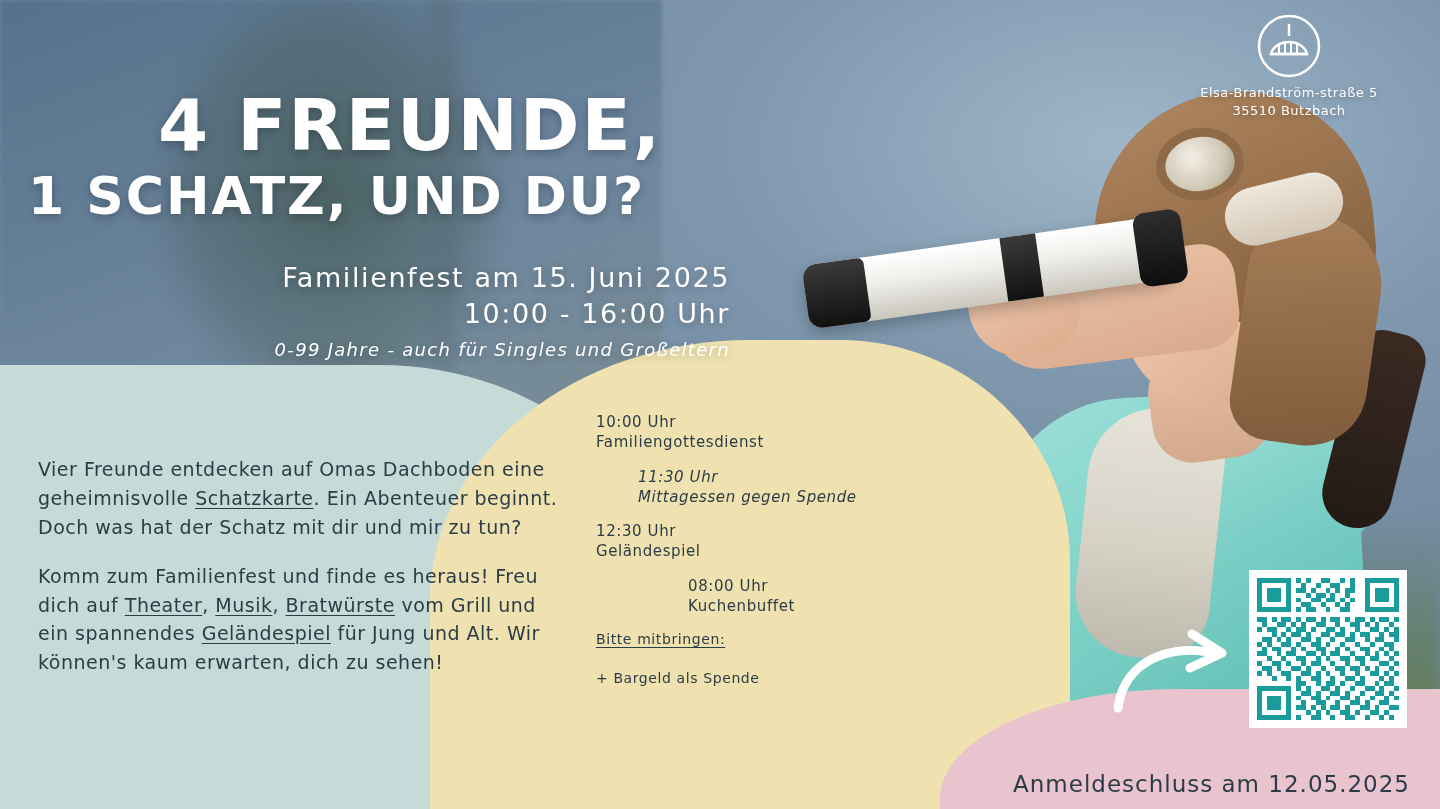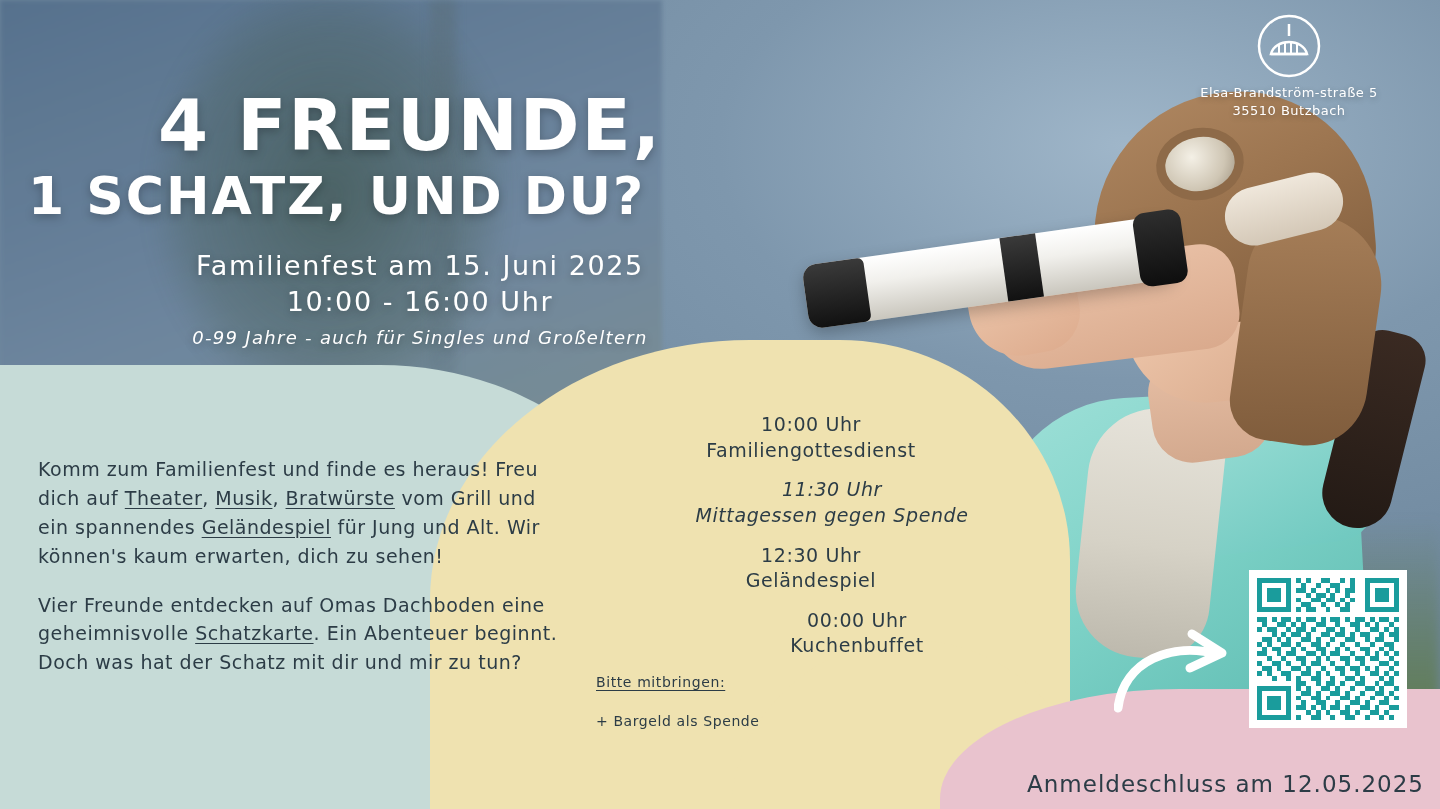--- a/index.html
+++ b/index.html
@@ -171,22 +171,22 @@
     color: #ffffff;
     font-family: "DejaVu Sans", sans-serif;
     font-weight: 700;
     letter-spacing: 2px;
     text-shadow: 0 3px 10px rgba(0,0,0,.25);
   }
   .headline .l1 { font-size: 72px; line-height: 1.05; padding-left: 130px; margin-top: 44px; }
   .headline .l2 { font-size: 52px; line-height: 1.25; padding-left: 0px; }
 
   .subinfo {
-    position: absolute; left: 110px; top: 248px; width: 620px;
-    color: #ffffff; text-align: center;
+    position: absolute; left: 110px; top: 260px; width: 620px;
+    color: #ffffff; text-align: right;
     text-shadow: 0 2px 8px rgba(0,0,0,.28);
   }
   .subinfo .s1 { font-size: 27px; letter-spacing: 1.6px; line-height: 1.35; }
   .subinfo .s2 { font-size: 27px; letter-spacing: 1.6px; line-height: 1.35; }
   .subinfo .s3 { font-size: 18px; letter-spacing: 1.3px; margin-top: 6px; font-style: italic; }
 
   
   .logo { position: absolute; right: 26px; top: 14px; width: 250px; text-align: center; color: #fff; }
   .logo .mark { width: 64px; height: 64px; margin: 0 auto 6px; }
   .logo .name { font-size: 19px; letter-spacing: .5px; text-shadow: 0 2px 6px rgba(0,0,0,.3); }
@@ -195,39 +195,39 @@
   
   .story {
     position: absolute; left: 38px; top: 455px; width: 520px;
     color: #2c3c46; font-size: 19px; line-height: 1.52; letter-spacing: .5px;
   }
   .story p { margin-bottom: 20px; }
   .story u { text-decoration: underline; text-underline-offset: 3px; }
 
   
   .programme { position: absolute; left: 596px; top: 412px; width: 430px; color: #2c3c46; }
-  .programme .item { font-size: 19px; line-height: 1.35; letter-spacing: .6px; margin-bottom: 14px; text-align: center; }
+  .programme .item { font-size: 15px; line-height: 1.35; letter-spacing: .6px; margin-bottom: 14px; }
   .programme .item .time { display: block; }
   .programme .item .what { display: block; }
   .programme .it0 { margin-left: 0px; }
   .programme .it1 { margin-left: 42px; font-style: italic; }
   .programme .it2 { }
   .programme .it3 { margin-left: 92px; }
   .programme .bring { margin-top: 10px; font-size: 14px; line-height: 1.38; letter-spacing: .6px; }
   .programme .bring .hd { text-decoration: underline; text-underline-offset: 3px; display: block; }
 
   
   .qr-box {
     position: absolute; right: 33px; top: 570px; width: 158px; height: 158px;
     background: #ffffff; padding: 8px;
   }
   .qr-box svg { display: block; width: 100%; height: 100%; }
   .arrow { position: absolute; right: 206px; top: 620px; width: 120px; height: 100px; }
   .deadline {
-    position: absolute; right: 16px; bottom: 12px; width: 470px; text-align: right;
+    position: absolute; right: 30px; bottom: 12px; width: 470px; text-align: right;
     color: #2c3c46; font-size: 23px; letter-spacing: 1px;
   }
 </style>
 </head>
 <body>
 
 <div id="poster">
 
   <div class="bg-sky"></div>
   <div class="bg-blur-left"></div>
@@ -285,42 +285,42 @@
   </div>
 
   <div class="subinfo">
     <div class="s1">Familienfest am 15. Juni 2025</div>
     <div class="s2">10:00 - 16:00 Uhr</div>
     <div class="s3">0-99 Jahre - auch für Singles und Großeltern</div>
   </div>
 
   <div class="story">
     <p>
-      <span>Komm zum Familienfest und finde es heraus! Freu dich auf </span><u>Theater</u><span>, </span><u>Musik</u><span>, </span><u>Bratwürste</u><span> vom Grill und ein spannendes </span><u>Geländespiel</u><span> für Jung und Alt. Wir können's kaum erwarten, dich zu sehen!</span>
+      <span>Vier Freunde entdecken auf Omas Dachboden eine geheimnisvolle </span><u>Schatzkarte</u><span>. Ein Abenteuer beginnt. Doch was hat der Schatz mit dir und mir zu tun?</span>
     </p>
     <p>
-      <span>Vier Freunde entdecken auf Omas Dachboden eine geheimnisvolle </span><u>Schatzkarte</u><span>. Ein Abenteuer beginnt. Doch was hat der Schatz mit dir und mir zu tun?</span>
+      <span>Komm zum Familienfest und finde es heraus! Freu dich auf </span><u>Theater</u><span>, </span><u>Musik</u><span>, </span><u>Bratwürste</u><span> vom Grill und ein spannendes </span><u>Geländespiel</u><span> für Jung und Alt. Wir können's kaum erwarten, dich zu sehen!</span>
     </p>
   </div>
 
   <div class="programme">
     <div class="item it0">
       <span class="time">10:00 Uhr</span>
       <span class="what">Familiengottesdienst</span>
     </div>
     <div class="item it1">
       <span class="time">11:30 Uhr</span>
       <span class="what">Mittagessen gegen Spende</span>
     </div>
     <div class="item it2">
       <span class="time">12:30 Uhr</span>
       <span class="what">Geländespiel</span>
     </div>
     <div class="item it3">
-      <span class="time">00:00 Uhr</span>
+      <span class="time">08:00 Uhr</span>
       <span class="what">Kuchenbuffet</span>
     </div>
     <div class="bring">
       <span class="hd">Bitte mitbringen:</span>
       <br>
       <span>+ Bargeld als Spende</span>
     </div>
   </div>
 
   <div class="arrow">

